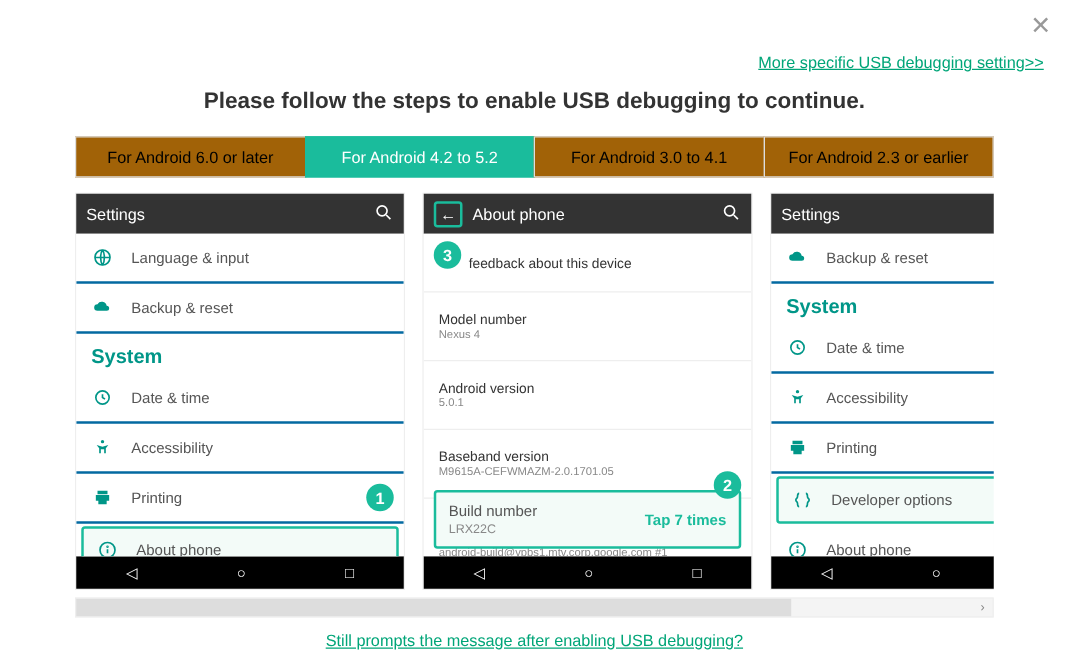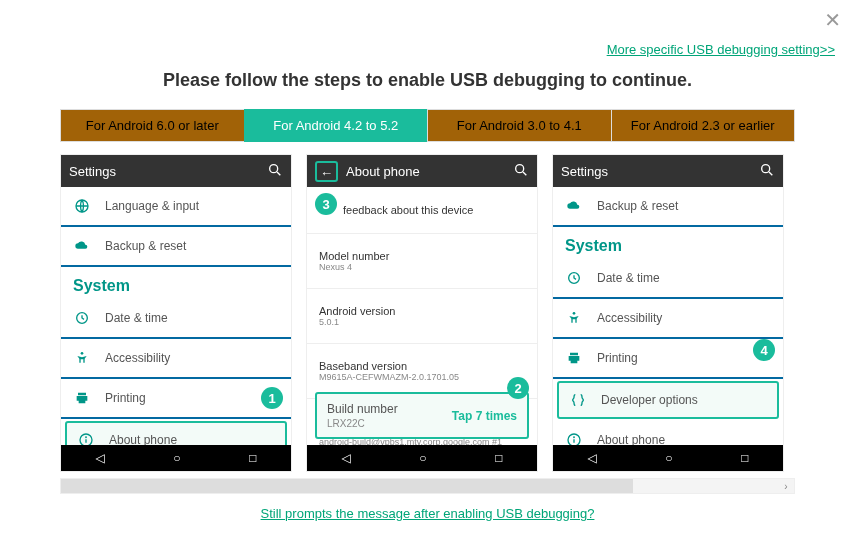--- a/index.html
+++ b/index.html
@@ -6,21 +6,21 @@
 body { font-family: Arial, sans-serif; background: #fff; width: 855px; height: 533px; overflow: hidden; position: relative; }
 .close-x { position: absolute; top: 8px; right: 14px; font-size: 20px; color: #999; cursor: pointer; }
 .more-link { position: absolute; top: 42px; right: 20px; font-size: 13px; color: #00a578; text-decoration: underline; cursor: pointer; }
 .title { text-align: center; font-size: 18px; color: #333; margin-top: 70px; }
 .tabs { display: flex; margin: 18px 60px 0; }
 .tab { flex: 1; text-align: center; padding: 8px 4px; font-size: 13px; border: 1px solid #ddd; cursor: pointer; background: #a16207; margin-left: -1px; }
 .tab:first-child { margin-left: 0; }
 .tab.active { background: #1abc9c; color: #fff; border-color: #1abc9c; }
 .gallery { margin: 12px 60px 0; overflow: hidden; position: relative; }
 .phones { display: flex; gap: 14px; }
-.phone { width: 232px; flex-shrink: 0; background: #fafafa; border: 1px solid #eee; position: relative; }
+.phone { width: 264px; flex-shrink: 0; background: #fafafa; border: 1px solid #eee; position: relative; }
 .phone.cut { width: 120px; overflow: hidden; }
 .phone.cut .header, .phone.cut .body, .phone.cut .nav { width: 224px; }
 .header { background: #333; color: #fff; height: 32px; display: flex; align-items: center; padding: 0 8px; font-size: 13px; }
 .header .back { margin-right: 8px; }
 .header .title-t { flex: 1; }
 .header .search { font-size: 14px; }
 .body { height: 258px; background: #fff; font-size: 12px; position: relative; overflow: hidden; }
 .item { display: flex; align-items: center; padding: 10px 12px; border-bottom: 2px solid #0369a1; color: #555; }
 .item .icon { width: 18px; height: 18px; margin-right: 14px; display: flex; align-items: center; justify-content: center; color: #009688; }
 .section-label { padding: 10px 12px 4px; color: #009688; font-size: 16px; font-weight: bold; }

